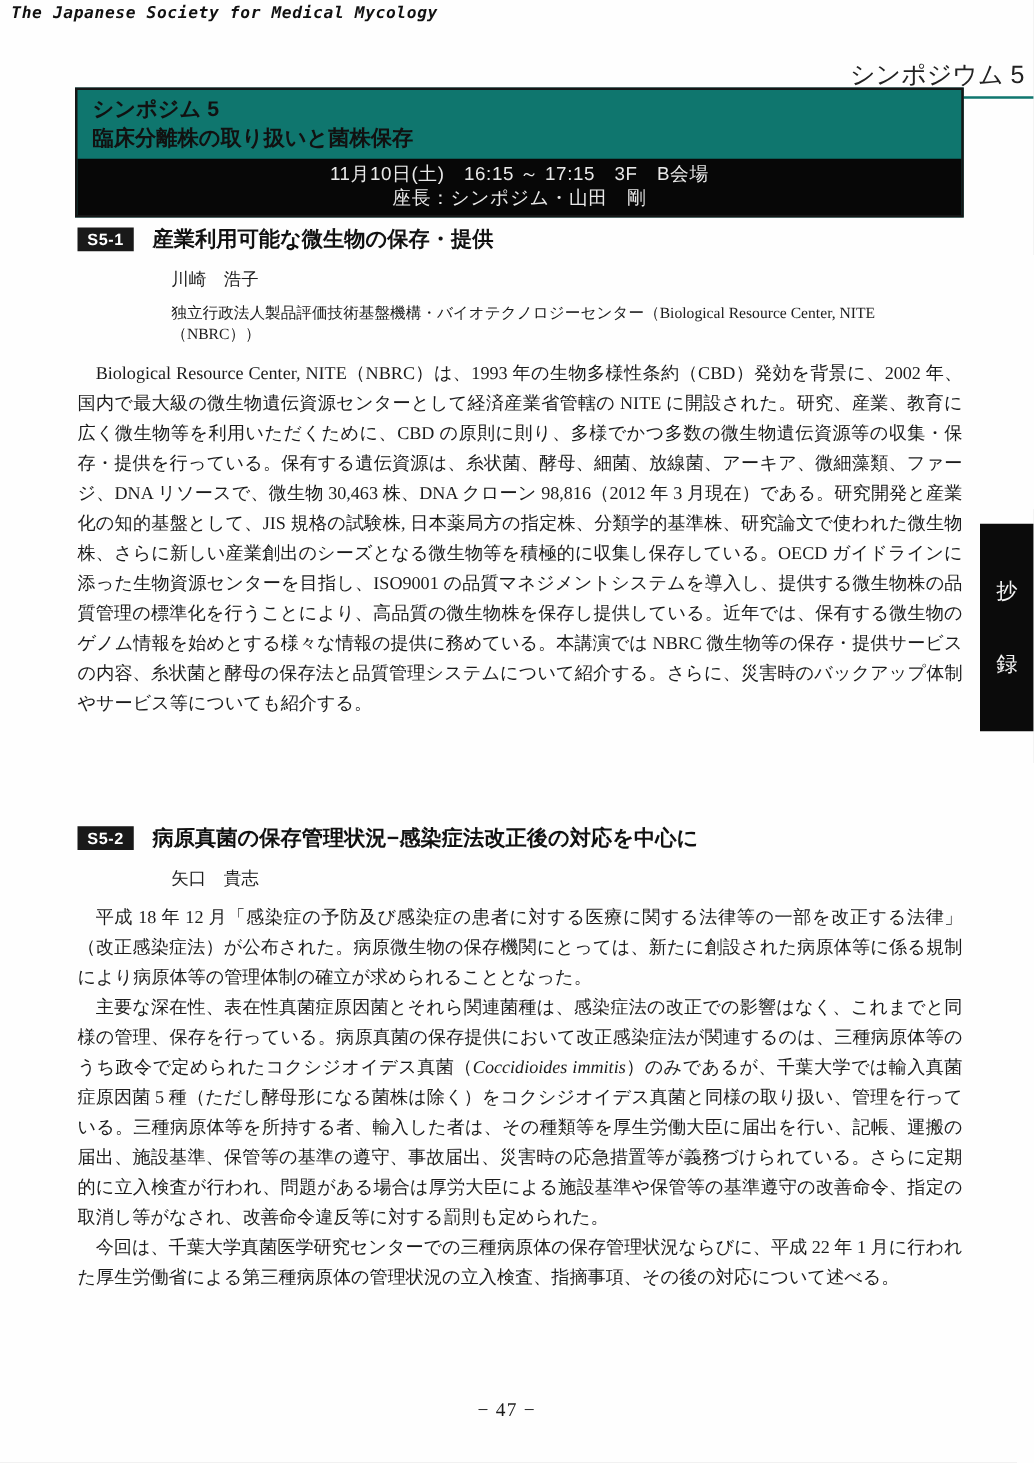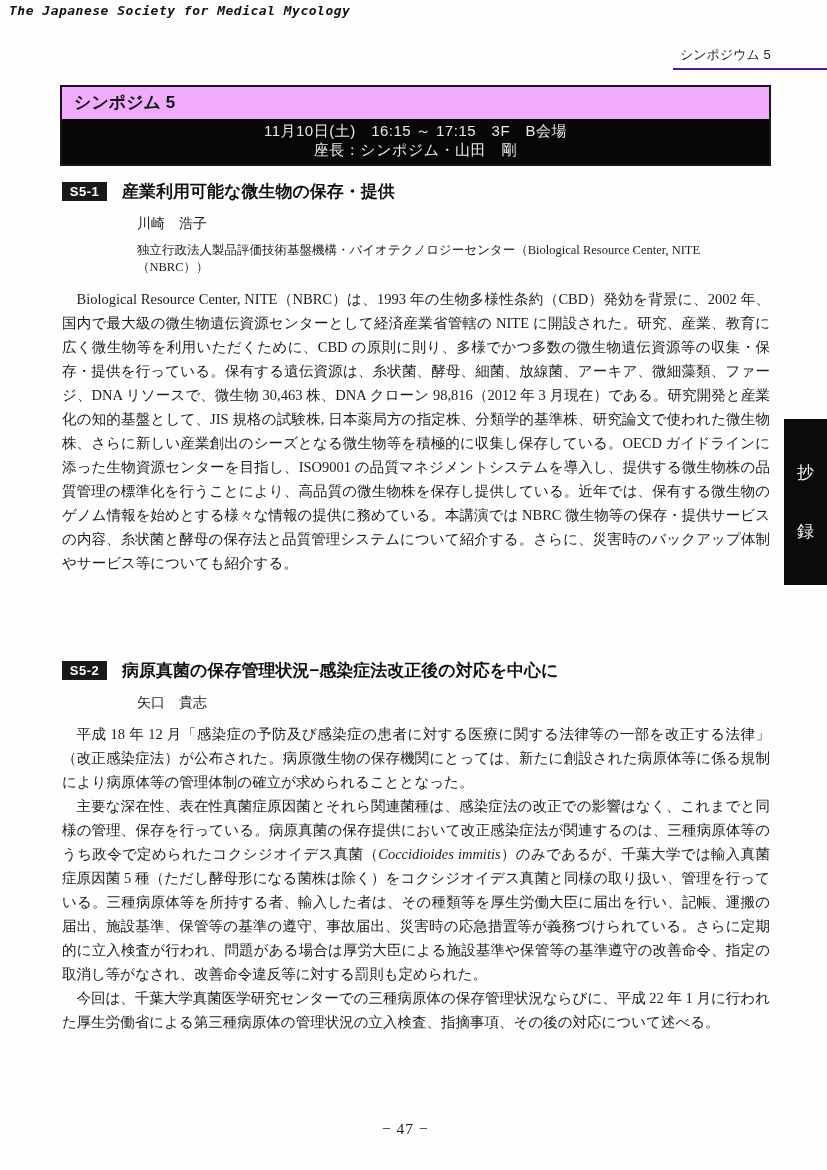--- a/index.html
+++ b/index.html
@@ -23,34 +23,34 @@
     font-weight: 700;
     font-size: 13px;
     letter-spacing: 0.5px;
     color: #111;
   }
 
   
   .corner {
     position: absolute;
     left: 673px; top: 46px; right: 0;
-    border-bottom: 2px solid #4c1d95;
+    border-bottom: 2px solid #0f766e;
     padding: 0 0 4px 7px;
     font-family: "Liberation Sans", sans-serif;
-    font-size: 13px;
+    font-size: 20px;
     color: #222;
   }
 
   
   .session-box {
     position: absolute;
-    left: 60px; top: 85px; width: 711px;
+    left: 60px; top: 70px; width: 711px;
     border: 2px solid #161616;
     box-sizing: border-box;
-    background: #f0abfc;
+    background: #0f766e;
   }
   .session-titles {
     padding: 4px 12px 5px;
     font-family: "Liberation Sans", sans-serif;
     font-weight: 700;
     color: #111;
   }
   .session-titles .line1 { font-size: 17px; line-height: 23px; }
   .session-titles .line2 { font-size: 17px; line-height: 23px; }
   .session-bar {
@@ -146,20 +146,21 @@
 
   <div class="brand">The Japanese Society for Medical Mycology</div>
 
   <div class="corner">
     <span>シンポジウム 5</span>
   </div>
 
   <div class="session-box">
     <div class="session-titles">
       <div class="line1">シンポジム 5</div>
+      <div class="line2">臨床分離株の取り扱いと菌株保存</div>
     </div>
     <div class="session-bar">
       <span>11月10日(土)　16:15 ～ 17:15　3F　B会場</span>
       <span>座長：シンポジム・山田　剛</span>
     </div>
   </div>
 
   <section class="abstract abstract-1">
     <div class="abs-header">
       <span class="badge">S5-1</span>

